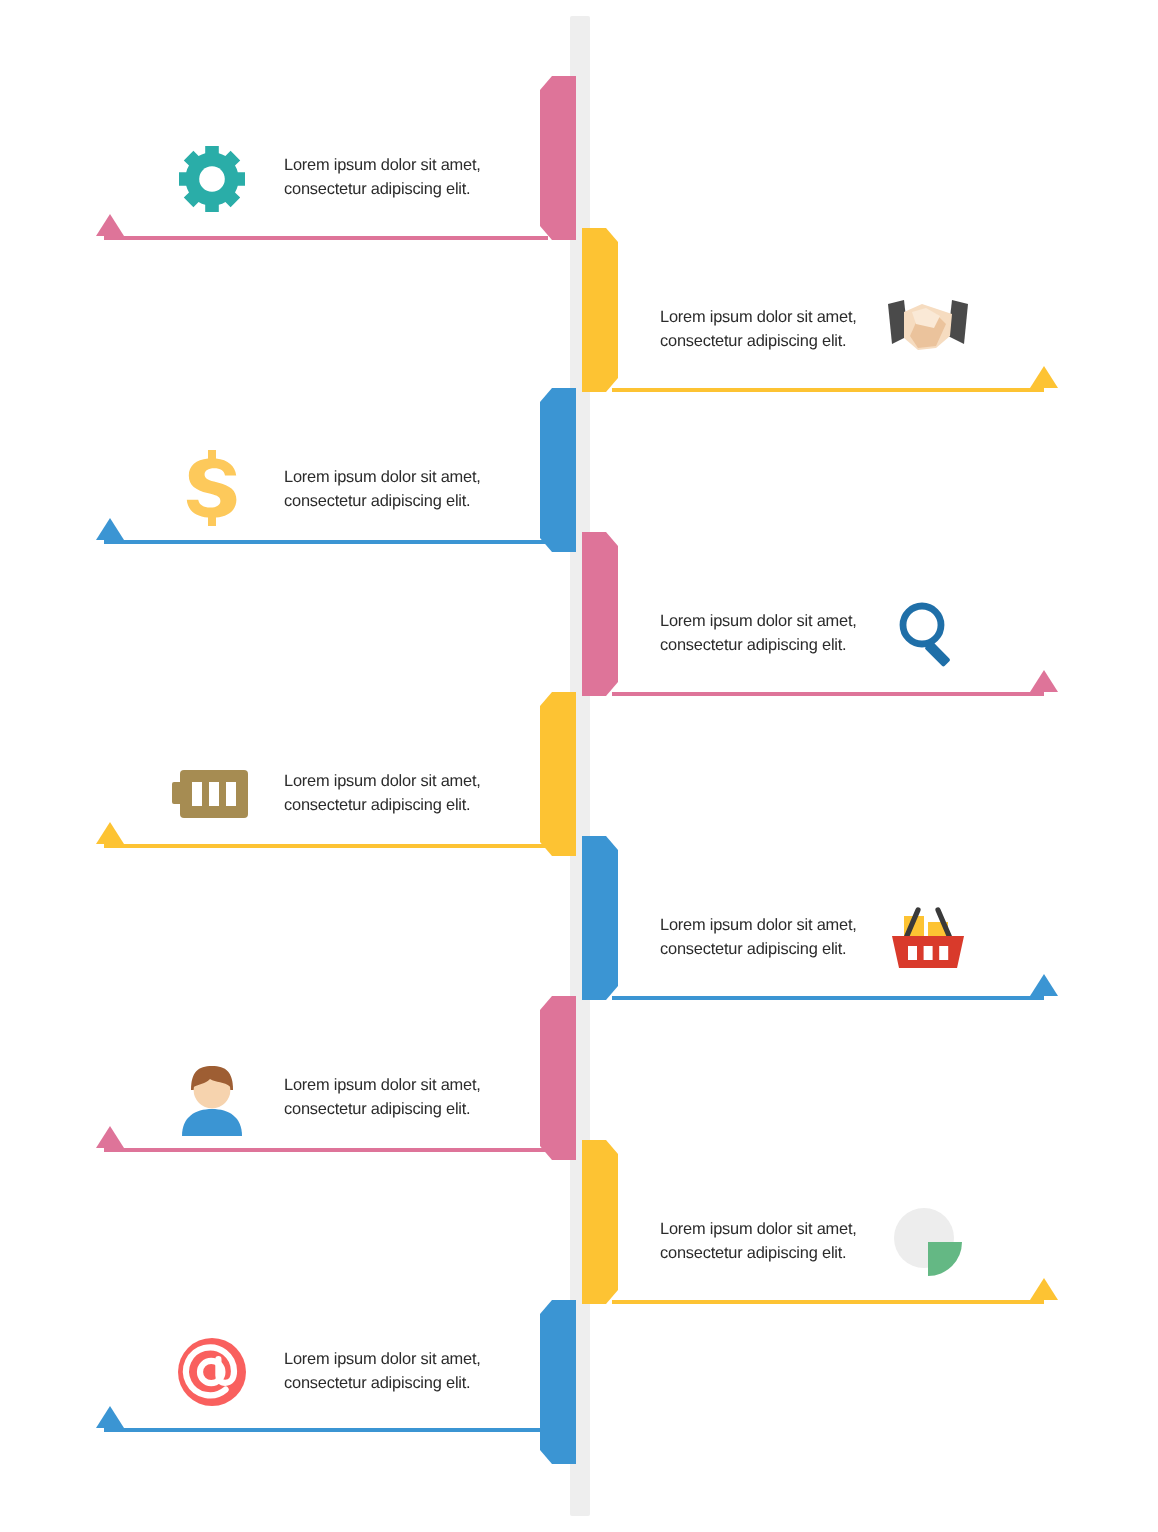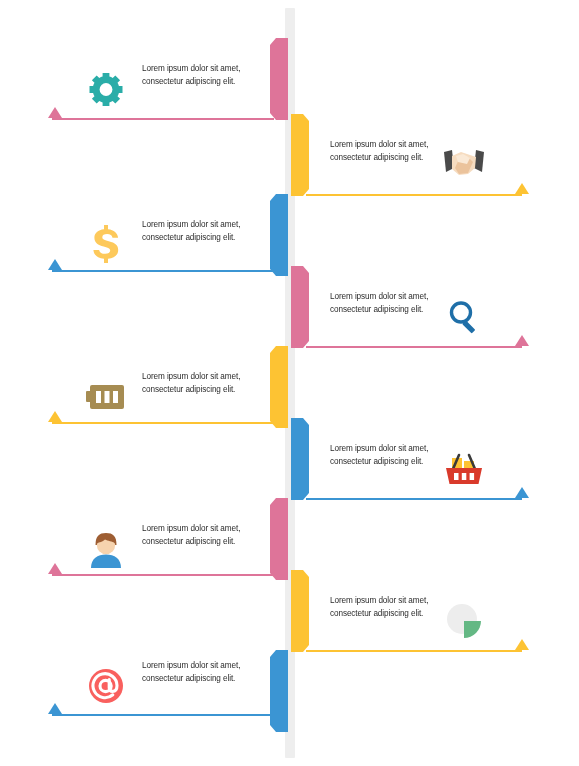--- a/index.html
+++ b/index.html
@@ -52,21 +52,21 @@
     width: 0;
     height: 0;
     border-left: 7px solid transparent;
     border-right: 7px solid transparent;
   }
 
   
   .row-content {
     position: absolute;
     display: flex;
-    align-items: flex-start;
+    align-items: center;
   }
   .row-left  { flex-direction: row; }
   .row-right { flex-direction: row; }
 
   .icon-box {
     width: 52px;
     height: 52px;
     flex: 0 0 52px;
     display: flex;
     align-items: center;

